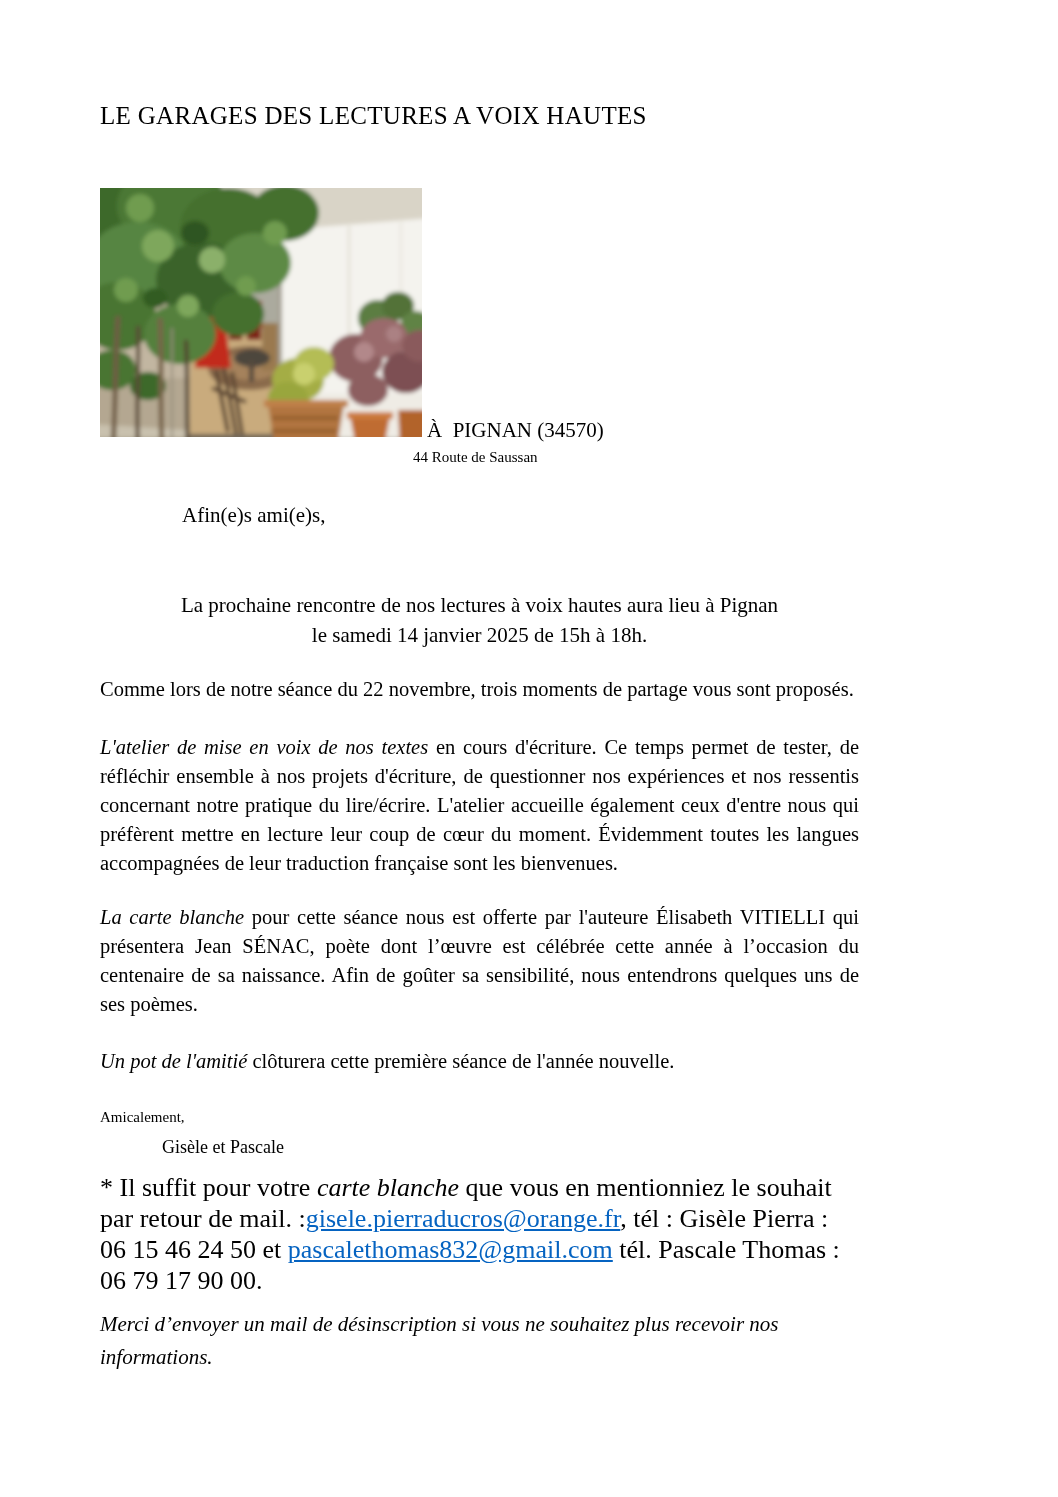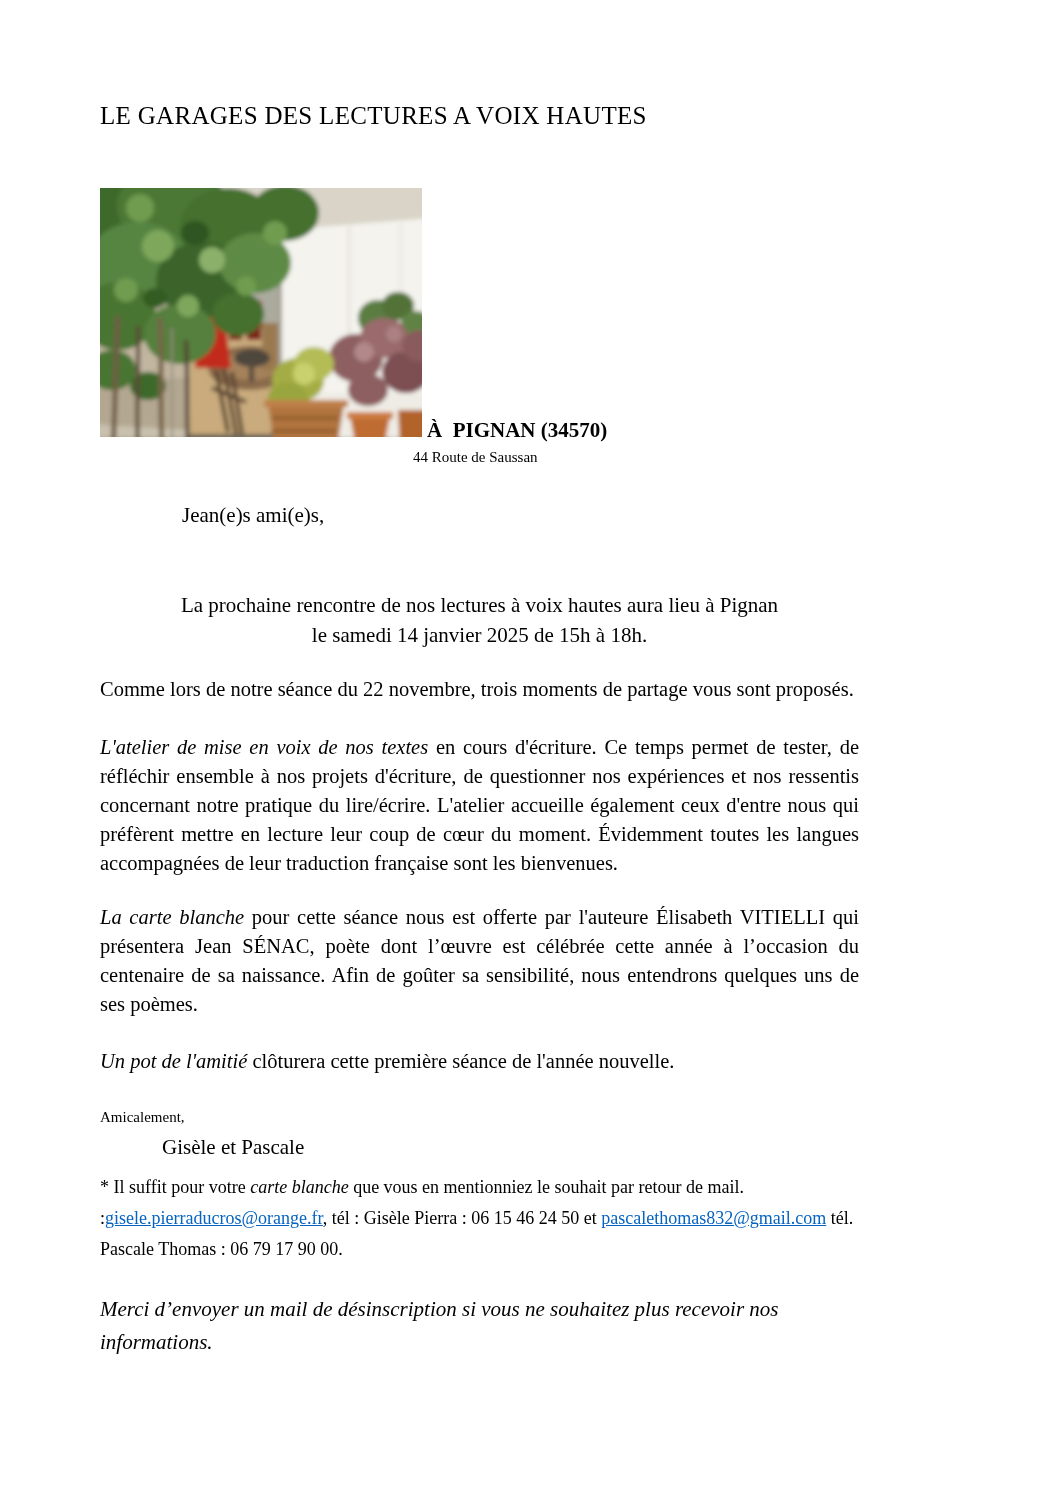--- a/index.html
+++ b/index.html
@@ -11,41 +11,41 @@
   .page {
     box-sizing:border-box;
     width:960px; height:1497px;
     padding:101px 101px 24px 100px;
     overflow:hidden;
   }
   .title {
     font-size:25px; font-weight:normal; line-height:30px;
     margin:0 0 57px 0; letter-spacing:0.3px;
   }
-  .photo-row { position:relative; height:249px;font-weight:bold; }
+  .photo-row { position:relative; height:249px; }
   .photo { display:block; width:322px; height:249px; }
   .pignan {
     position:absolute; left:327px; bottom:-6px;
     font-size:21px; white-space:pre;
   }
   .saussan { margin:7px 0 0 313px; font-size:15px; line-height:26px; }
   .salutation { margin:32px 0 0 82px; font-size:21px; line-height:26px; }
   .announce { margin:62px 0 0 0; text-align:center; font-size:21px; line-height:30px; }
   .para {
     margin:25px 0 0 0; font-size:20.5px; line-height:29px;
     text-align:justify; text-align-last:left;
   }
   .para-atelier { margin-top:29px; }
   .para-carte { margin-top:25px; }
   .para-pot { margin-top:28px; text-align:right; }
   .amicalement { margin:28px 0 0 0; font-size:15px; line-height:26px; }
-  .gisele { margin:4px 0 0 62px; font-size:21px; line-height:26px; }
-  .note { margin:12px 0 0 0; font-size:18px; line-height:31px; }
+  .gisele { margin:4px 0 0 62px; font-size:18px; line-height:26px; }
+  .note { margin:12px 0 0 0; font-size:26px; line-height:31px; }
   .note a { color:var(--link-color,#0563c1); text-decoration:underline; cursor:pointer; }
-  .footer { margin:28px 0 0 0; font-style:italic; font-size:21px; line-height:33px; }
+  .footer { margin:12px 0 0 0; font-style:italic; font-size:21px; line-height:33px; }
   em { font-style:italic; }
 </style>
 </head>
 <body>
 
 <div class="page">
 
   <h1 class="title">LE GARAGES DES LECTURES A VOIX HAUTES</h1>
 
   <div class="photo-row">
@@ -136,21 +136,21 @@
         <polygon points="250,228 290,228 284,259 256,259" fill="#bf6c31"></polygon>
         <rect x="247" y="224" width="46" height="7" fill="#cc7a3e"></rect>
         <polygon points="298,222 330,222 330,259 300,259" fill="#b26329"></polygon>
       </g>
     </svg>
     <span class="pignan">À  PIGNAN (34570)</span>
   </div>
 
   <div class="saussan">44 Route de Saussan</div>
 
-  <div class="salutation">Jean(e)s ami(e)s,</div>
+  <div class="salutation">Afin(e)s ami(e)s,</div>
 
   <div class="announce">
     <div>La prochaine rencontre de nos lectures à voix hautes aura lieu à Pignan</div>
     <div>le samedi 14 janvier 2025 de 15h à 18h.</div>
   </div>
 
   <p class="para">Comme lors de notre séance du 22 novembre, trois moments de partage vous sont proposés.</p>
 
   <p class="para para-atelier"><em>L'atelier de mise en voix de nos textes</em><span> en cours d'écriture. Ce temps permet de tester, de réfléchir ensemble à nos projets d'écriture, de questionner nos expériences et nos ressentis concernant notre pratique du lire/écrire. L'atelier accueille également ceux d'entre nous qui préfèrent mettre en lecture leur coup de cœur du moment. Évidemment toutes les langues accompagnées de leur traduction française sont les bienvenues.</span></p>
 

